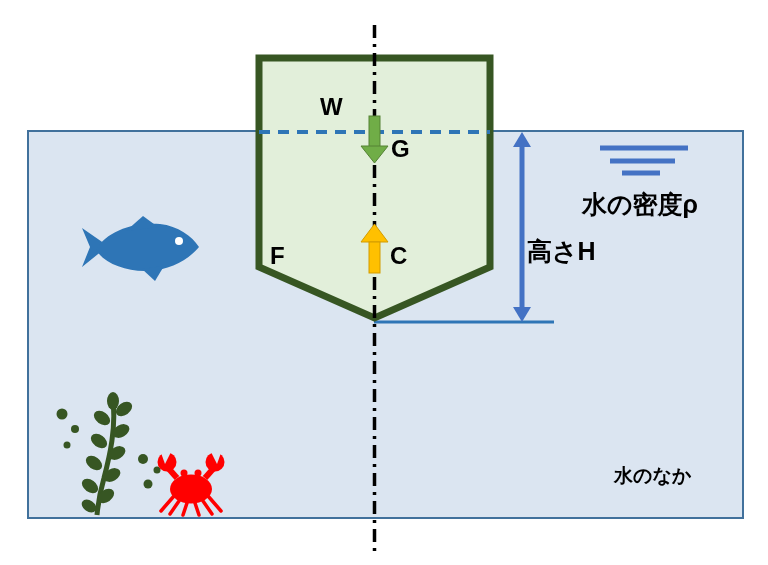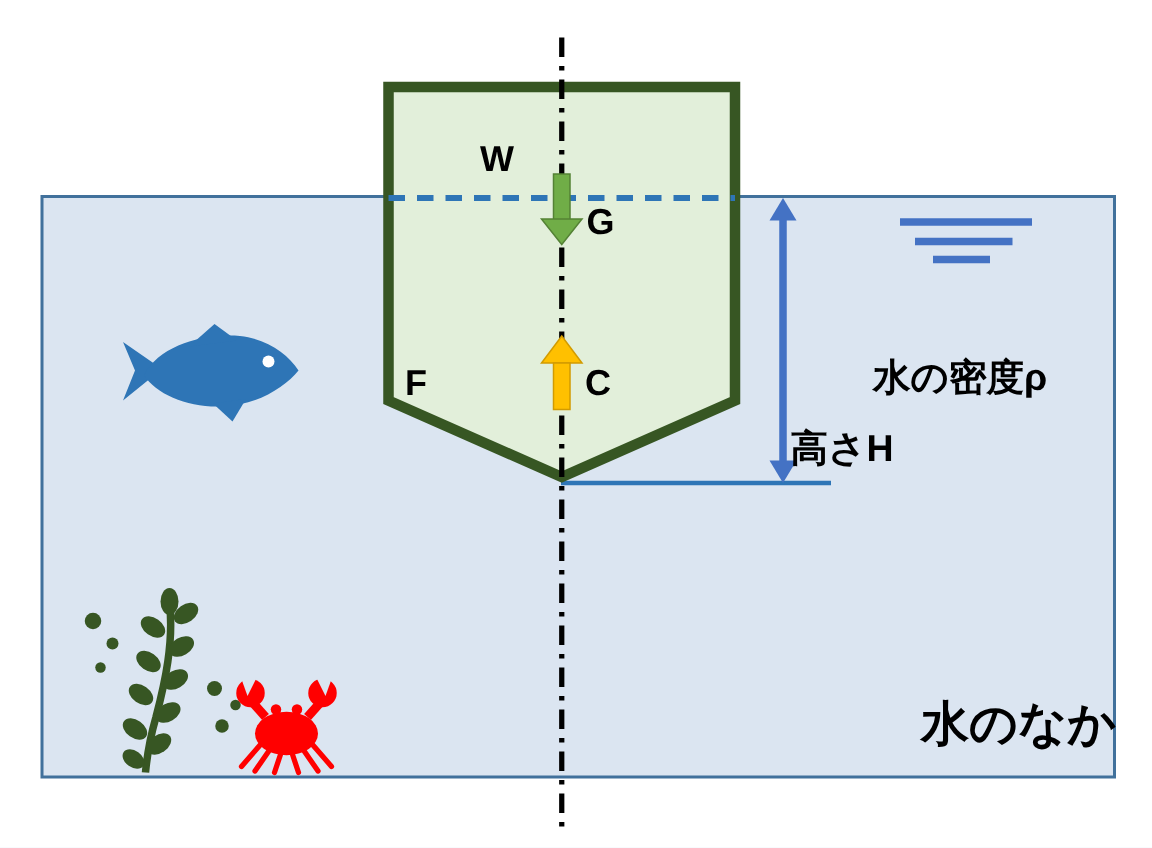--- a/index.html
+++ b/index.html
@@ -13,22 +13,22 @@
   #canvas svg{position:absolute;left:0;top:0;}
   .lbl{
     position:absolute;
     font-weight:bold;
     color:var(--label-text,#000);
     line-height:1;
     white-space:nowrap;
     font-family:"Liberation Sans", sans-serif;
   }
   .lbl-latin{font-size:24px;}
-  .lbl-cjk{font-size:25px;margin-top:48px;}
-  .lbl-cjk-lg{font-size:32px;}
+  .lbl-cjk{font-size:25px;}
+  .lbl-cjk-lg{font-size:19px;}
 </style>
 </head>
 <body>
 
 <div id="canvas">
 
   <svg width="768" height="565" viewBox="0 0 768 565">
 
     <rect x="28" y="131" width="715" height="387" style="fill:var(--water-fill);stroke:var(--water-border);stroke-width:2"></rect>
 

